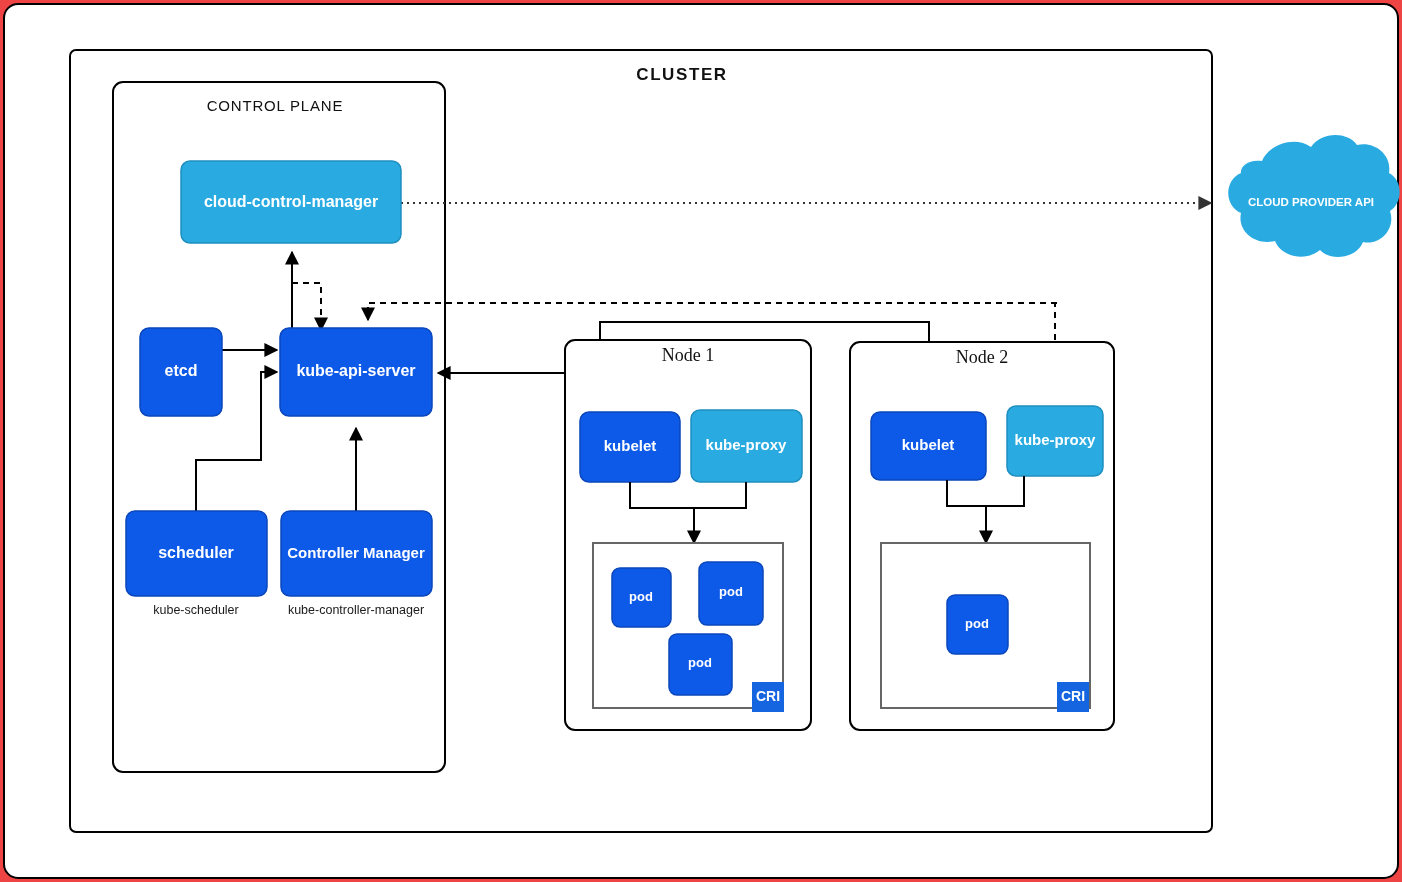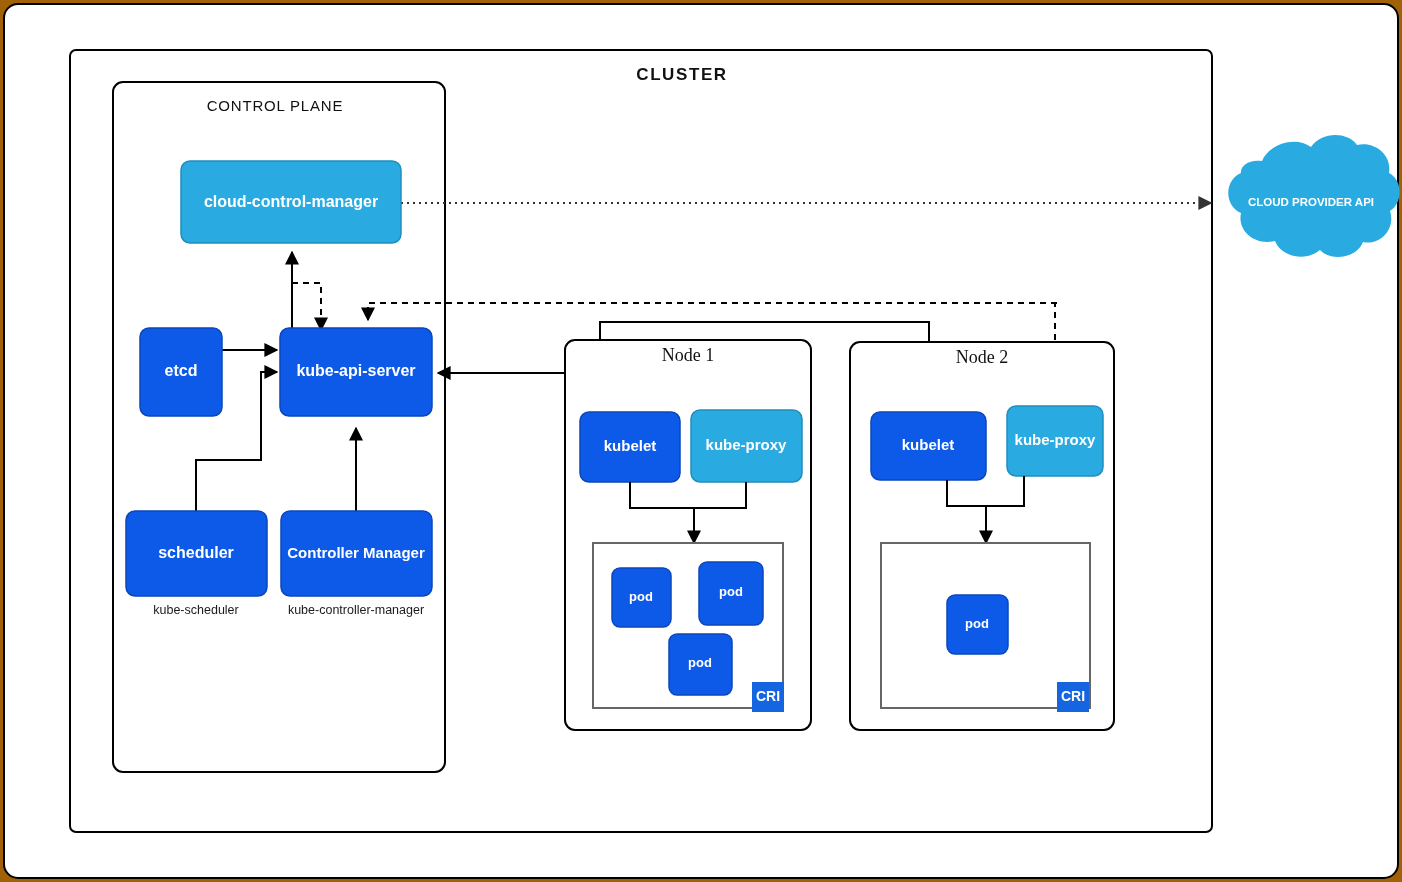--- a/index.html
+++ b/index.html
@@ -4,21 +4,21 @@
 <style>
   html, body {
     margin: 0;
     padding: 0;
     background: #ffffff;
   }
   #canvas {
     position: relative;
     width: 1402px;
     height: 882px;
-    background: #a16207;
+    background: #ef4444;
     font-family: "Liberation Sans", sans-serif;
     overflow: hidden;
   }
   svg.layer {
     position: absolute;
     top: 0;
     left: 0;
     width: 1402px;
     height: 882px;
   }

